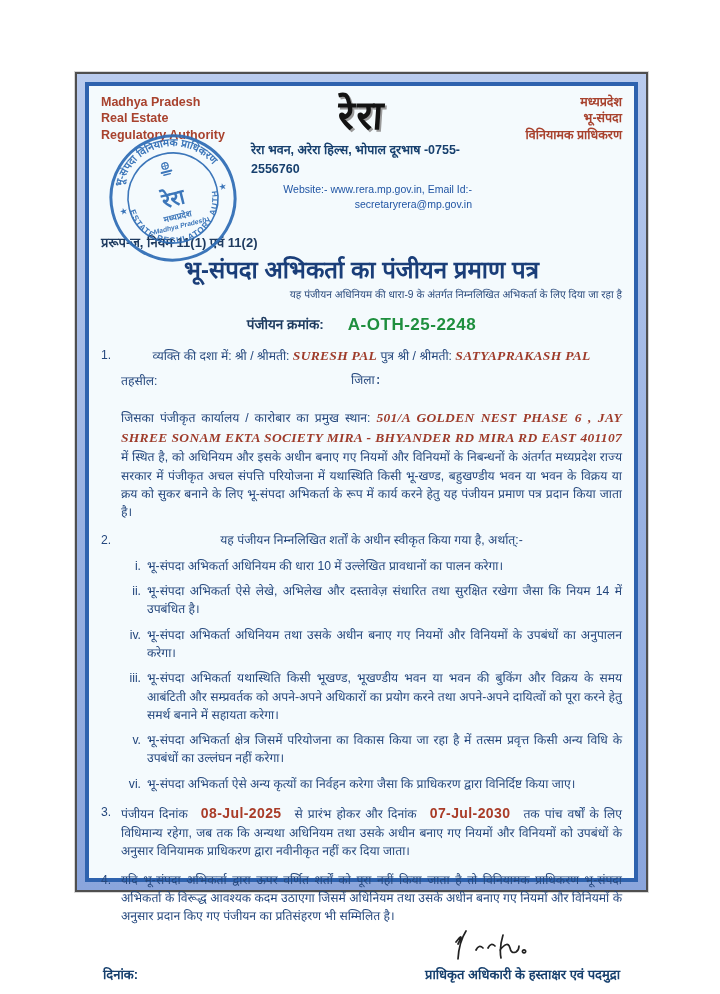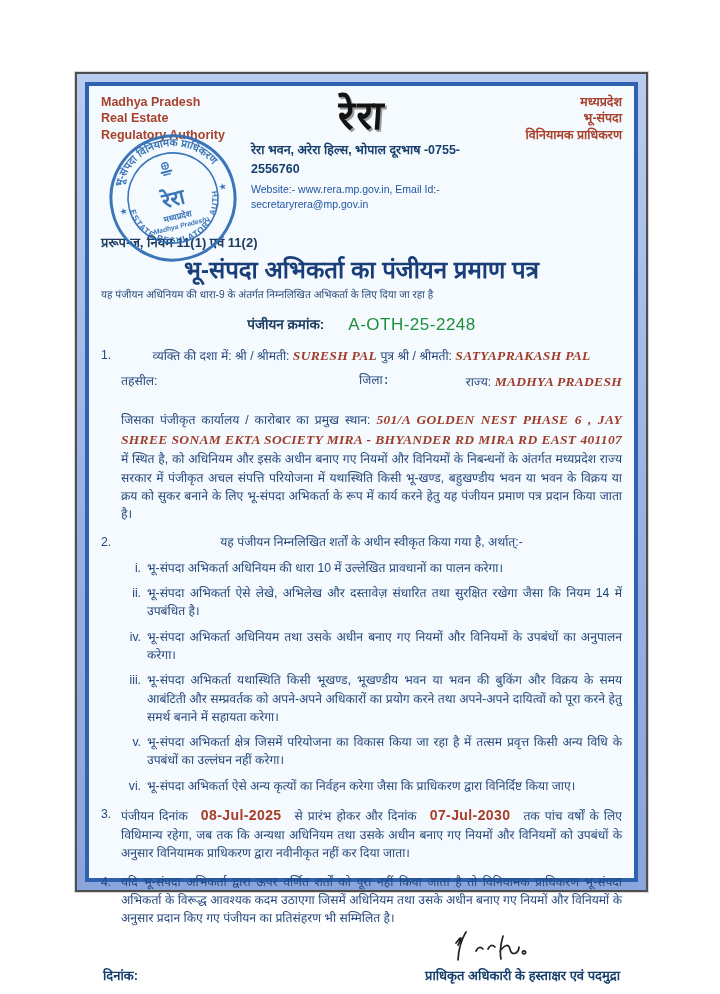--- a/index.html
+++ b/index.html
@@ -25,36 +25,36 @@
   .hdr { display:grid; grid-template-columns:150px 1fr 150px; align-items:start; }
   .hdr-left { color:#a8422e; font-weight:bold; font-size:12.5px; line-height:1.3; }
   .hdr-right { color:#a8422e; font-weight:bold; font-size:12.5px; line-height:1.3; text-align:right; }
   .rera-logo {
     text-align:center; font-size:40px; font-weight:bold; color:#131313;
     line-height:1.1; transform:skewX(-4deg); letter-spacing:2px;
     text-shadow:2px 2px 0 #9a9a9a;
     font-family:"Liberation Serif","DejaVu Serif",serif;
   }
   .addr-line { text-align:left; font-weight:bold; color:#17406e; font-size:12.5px; margin-top:3px; }
-  .web-line  { text-align:left; color:#2055a4; font-size:10.5px; margin-top:3px; }
+  .web-line  { text-align:right; color:#2055a4; font-size:10.5px; margin-top:3px; }
   .form-line { text-align:left; font-weight:bold; color:#1d3a5f; font-size:13px; margin-top:20px; }
   .title { text-align:center; color:#1a3e79; font-size:24px; font-weight:bold; margin-top:3px; line-height:1.2; }
-  .subtitle { text-align:left; color:#2a4a7c; font-size:10.3px; margin-top:3px; }
+  .subtitle { text-align:right; color:#2a4a7c; font-size:10.3px; margin-top:3px; }
   .reg-line { text-align:center; margin-top:9px; font-size:13.5px; color:#1d3a5f; font-weight:bold; }
-  .reg-num { color:#1e8f3e; font-size:17px; font-weight:normal; margin-left:24px; letter-spacing:.5px; vertical-align:-1px; }
+  .reg-num { color:#1e8f3e; font-size:17px; font-weight:bold; margin-left:24px; letter-spacing:.5px; vertical-align:-1px; }
 
   
   .seal { position:absolute; left:18px; top:46px; width:132px; height:132px; transform:rotate(-14deg); opacity:.93; z-index:3; pointer-events:none; }
 
   
   .item { display:flex; margin-top:9px; }
   .item .inum { flex:0 0 20px; }
   .item .itext { flex:1; text-align:justify; }
   .line-gap { margin-top:17px; }
-  .trs-row { display:flex; margin-top:6px; text-align:left;gap:8px; }
+  .trs-row { display:flex; margin-top:6px; text-align:left; }
   .trs-row .t1 { flex:0 0 230px; }
   .trs-row .t2 { flex:1;font-family:Liberation Mono, monospace; }
   .trs-row .t3 { flex:0 0 auto; }
 
   .red-val { color:#9e3b2a; font-weight:bold; font-style:italic; font-size:13.5px; font-family:"Liberation Serif","DejaVu Serif",serif; letter-spacing:.3px; }
   .date-val { color:#a93c28; font-weight:bold; font-size:14px; letter-spacing:.4px; padding:0 8px; font-style:normal; font-family:"Liberation Sans","DejaVu Sans",sans-serif; }
 
   .cond { display:flex; margin-top:7px; }
   .cond .cnum { flex:0 0 28px; margin-left:18px; text-align:right; padding-right:6px; }
   .cond .ctext { flex:1; text-align:justify; }
@@ -131,24 +131,20 @@
         <div class="itext">
           <div style="text-align:center;">
             <span>व्यक्ति की दशा में: श्री / श्रीमती:</span>
             <span class="red-val">SURESH PAL</span>
             <span>पुत्र श्री / श्रीमती:</span>
             <span class="red-val">SATYAPRAKASH PAL</span>
           </div>
           <div class="trs-row">
             <span class="t1">तहसील:</span>
             <span class="t2">जिला:</span>
-            <span class="t3">
-              <span>राज्य:</span>
-              <span class="red-val">MADHYA PRADESH</span>
-            </span>
           </div>
           <div class="line-gap">
             <span>जिसका पंजीकृत कार्यालय / कारोबार का प्रमुख स्थान:</span>
             <span class="red-val">501/A GOLDEN NEST PHASE 6 , JAY SHREE SONAM EKTA SOCIETY MIRA - BHYANDER RD MIRA RD EAST 401107</span>
             <span>में स्थित है,</span>
             <span>को अधिनियम और इसके अधीन बनाए गए नियमों और विनियमों के निबन्धनों के अंतर्गत मध्यप्रदेश राज्य सरकार में पंजीकृत अचल संपत्ति परियोजना में यथास्थिति किसी भू-खण्ड, बहुखण्डीय भवन या भवन के विक्रय या क्रय को सुकर बनाने के लिए भू-संपदा अभिकर्ता के रूप में कार्य करने हेतु यह पंजीयन प्रमाण पत्र प्रदान किया जाता है।</span>
           </div>
         </div>
       </div>
 

